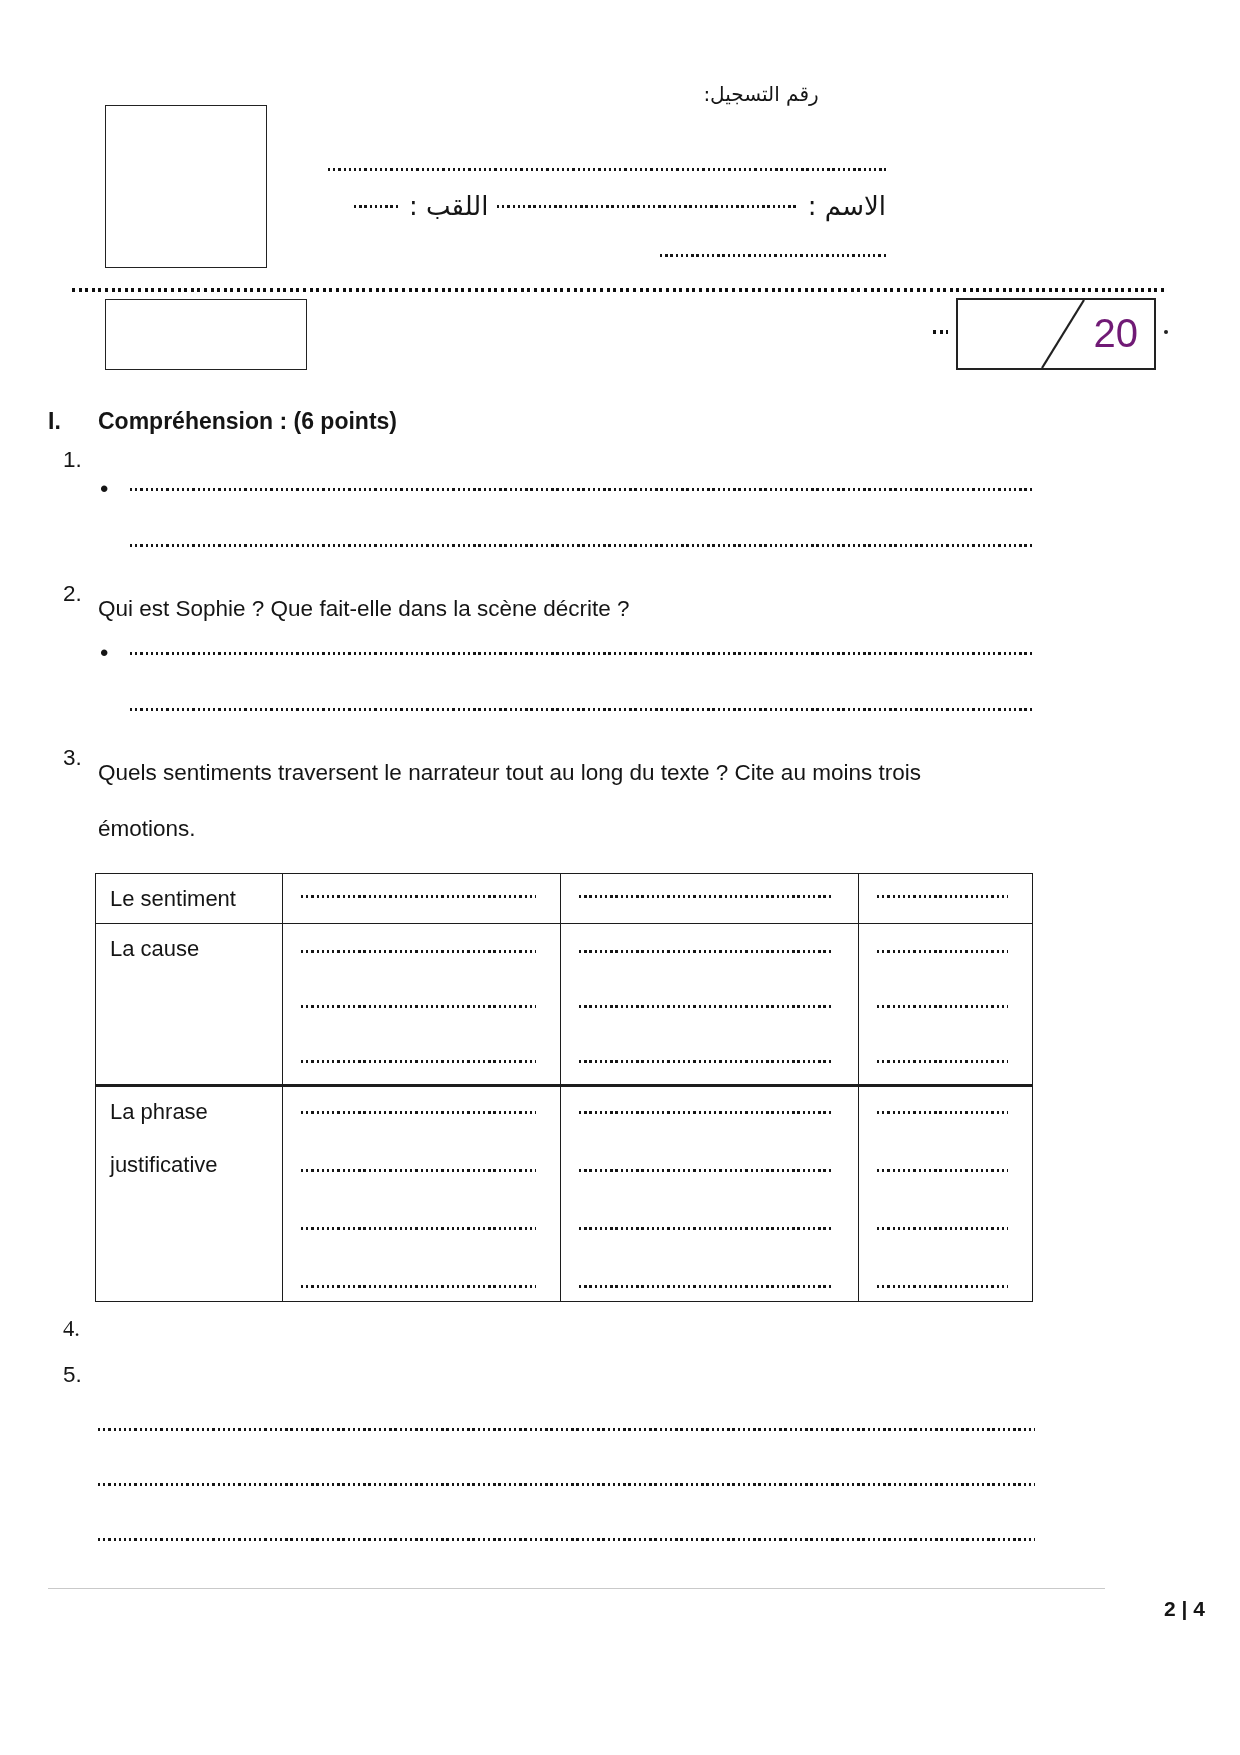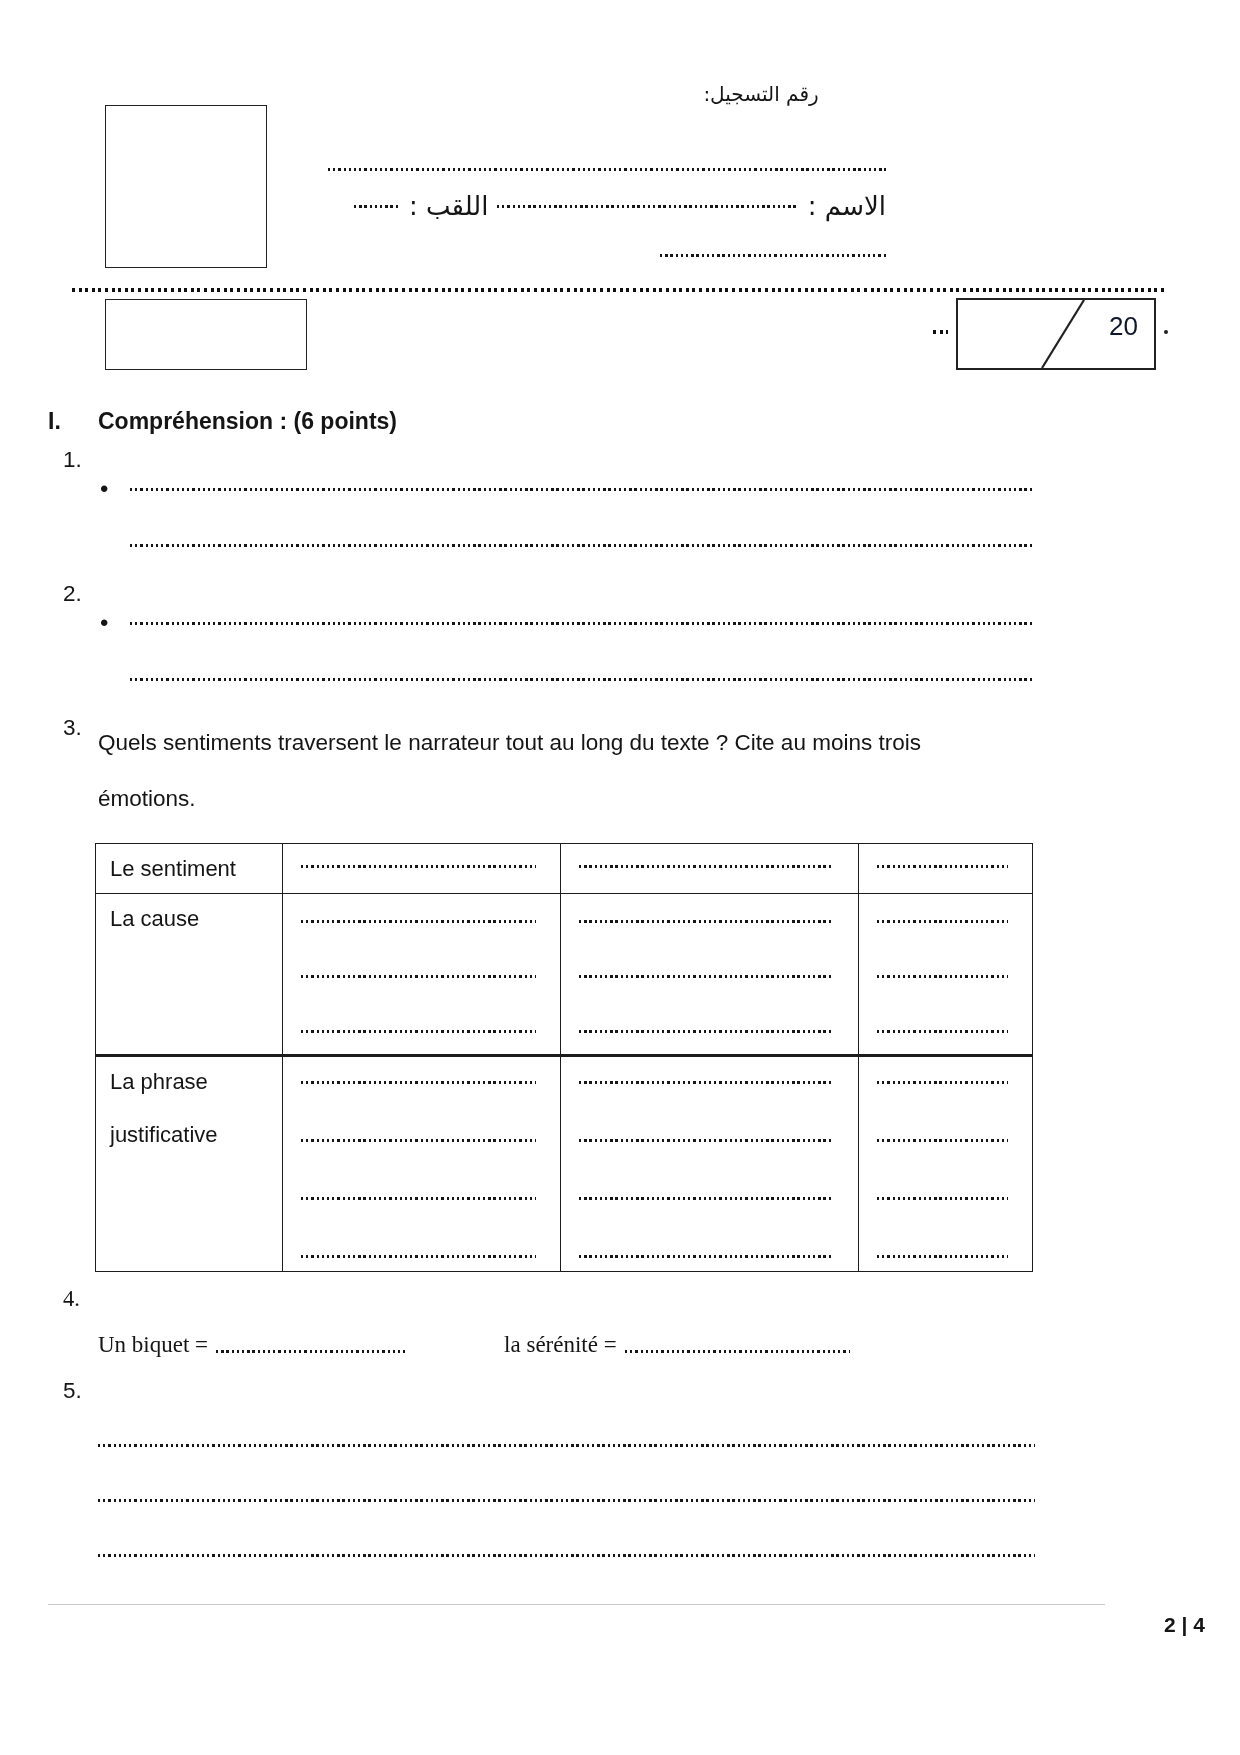--- a/index.html
+++ b/index.html
@@ -36,21 +36,21 @@
   .nm{left:345px;top:188px;width:541px;height:36px;display:flex;direction:rtl;align-items:center;font-size:26px;}
   .nm .dots{margin:0 9px;}
   .nm .fill{flex:1;}
   .nm .short{width:46px;}
   .dd{left:660px;top:254px;width:226px;}
   .dv{left:72px;top:288px;width:1096px;}
   .sdl{left:933px;top:330px;width:15px;}
   .sdr{left:1164px;top:330px;width:4px;height:4px;background:#222;border-radius:50%;}
   .score{left:956px;top:298px;width:200px;height:72px;border:2px solid #222;box-sizing:border-box;}
   .score svg{position:absolute;left:0;top:0;}
-  .score-num{position:absolute;right:16px;top:11px;font-size:26px;font-family:"Liberation Sans", sans-serif;color:#0f172a;}
+  .score-num{position:absolute;right:16px;top:11px;font-size:40px;font-family:"Liberation Sans", sans-serif;color:#701a75;}
   .pn{left:380px;top:340px;width:380px;text-align:center;direction:rtl;font-size:21px;}
   
   .main{padding-left:48px;width:1192px;box-sizing:content-box;font-size:22.5px;}
   .sec-head{display:flex;margin-top:8px;font-weight:bold;font-size:23px;}
   .sec-head .num{width:50px;}
   .question{display:flex;margin-left:15px;}
   .question .qnum{width:35px;flex:0 0 35px;}
   .question .qtext{width:900px;line-height:56px;}
   .qnum-serif{font-family:"Liberation Serif", serif;}
   .q-mt{margin-top:26px;}
@@ -135,20 +135,21 @@
     <div class="ans mt1">
       <span class="bullet">•</span>
       <span class="dots"></span>
     </div>
     <div class="ans no-bullet mt2">
       <span class="dots"></span>
     </div>
 
     <div class="question q-mt">
       <span class="qnum">2.</span>
+      <span class="qtext">Qui est Sophie ? Que fait-elle dans la scène décrite ?</span>
     </div>
     <div class="ans mt1">
       <span class="bullet">•</span>
       <span class="dots"></span>
     </div>
     <div class="ans no-bullet mt2">
       <span class="dots"></span>
     </div>
 
     <div class="question q-mt">
@@ -224,27 +225,20 @@
           <div class="dots"></div>
         </td>
       </tr>
     </tbody>
       </table>
 
     <div class="question" style="margin-top:14px;">
       <span class="qnum qnum-serif">4.</span>
     </div>
 
-    <div class="syn">
-      <span>Un biquet =</span>
-      <span class="dots d1"></span>
-      <span class="spacer"></span>
-      <span>la sérénité =</span>
-      <span class="dots d2"></span>
-    </div>
 
     <div class="question" style="margin-top:20px;">
       <span class="qnum">5.</span>
     </div>
 
     <div class="dots wide-ans wa1"></div>
     <div class="dots wide-ans wa2"></div>
     <div class="dots wide-ans wa3"></div>
 
     <div class="footrule"></div>

